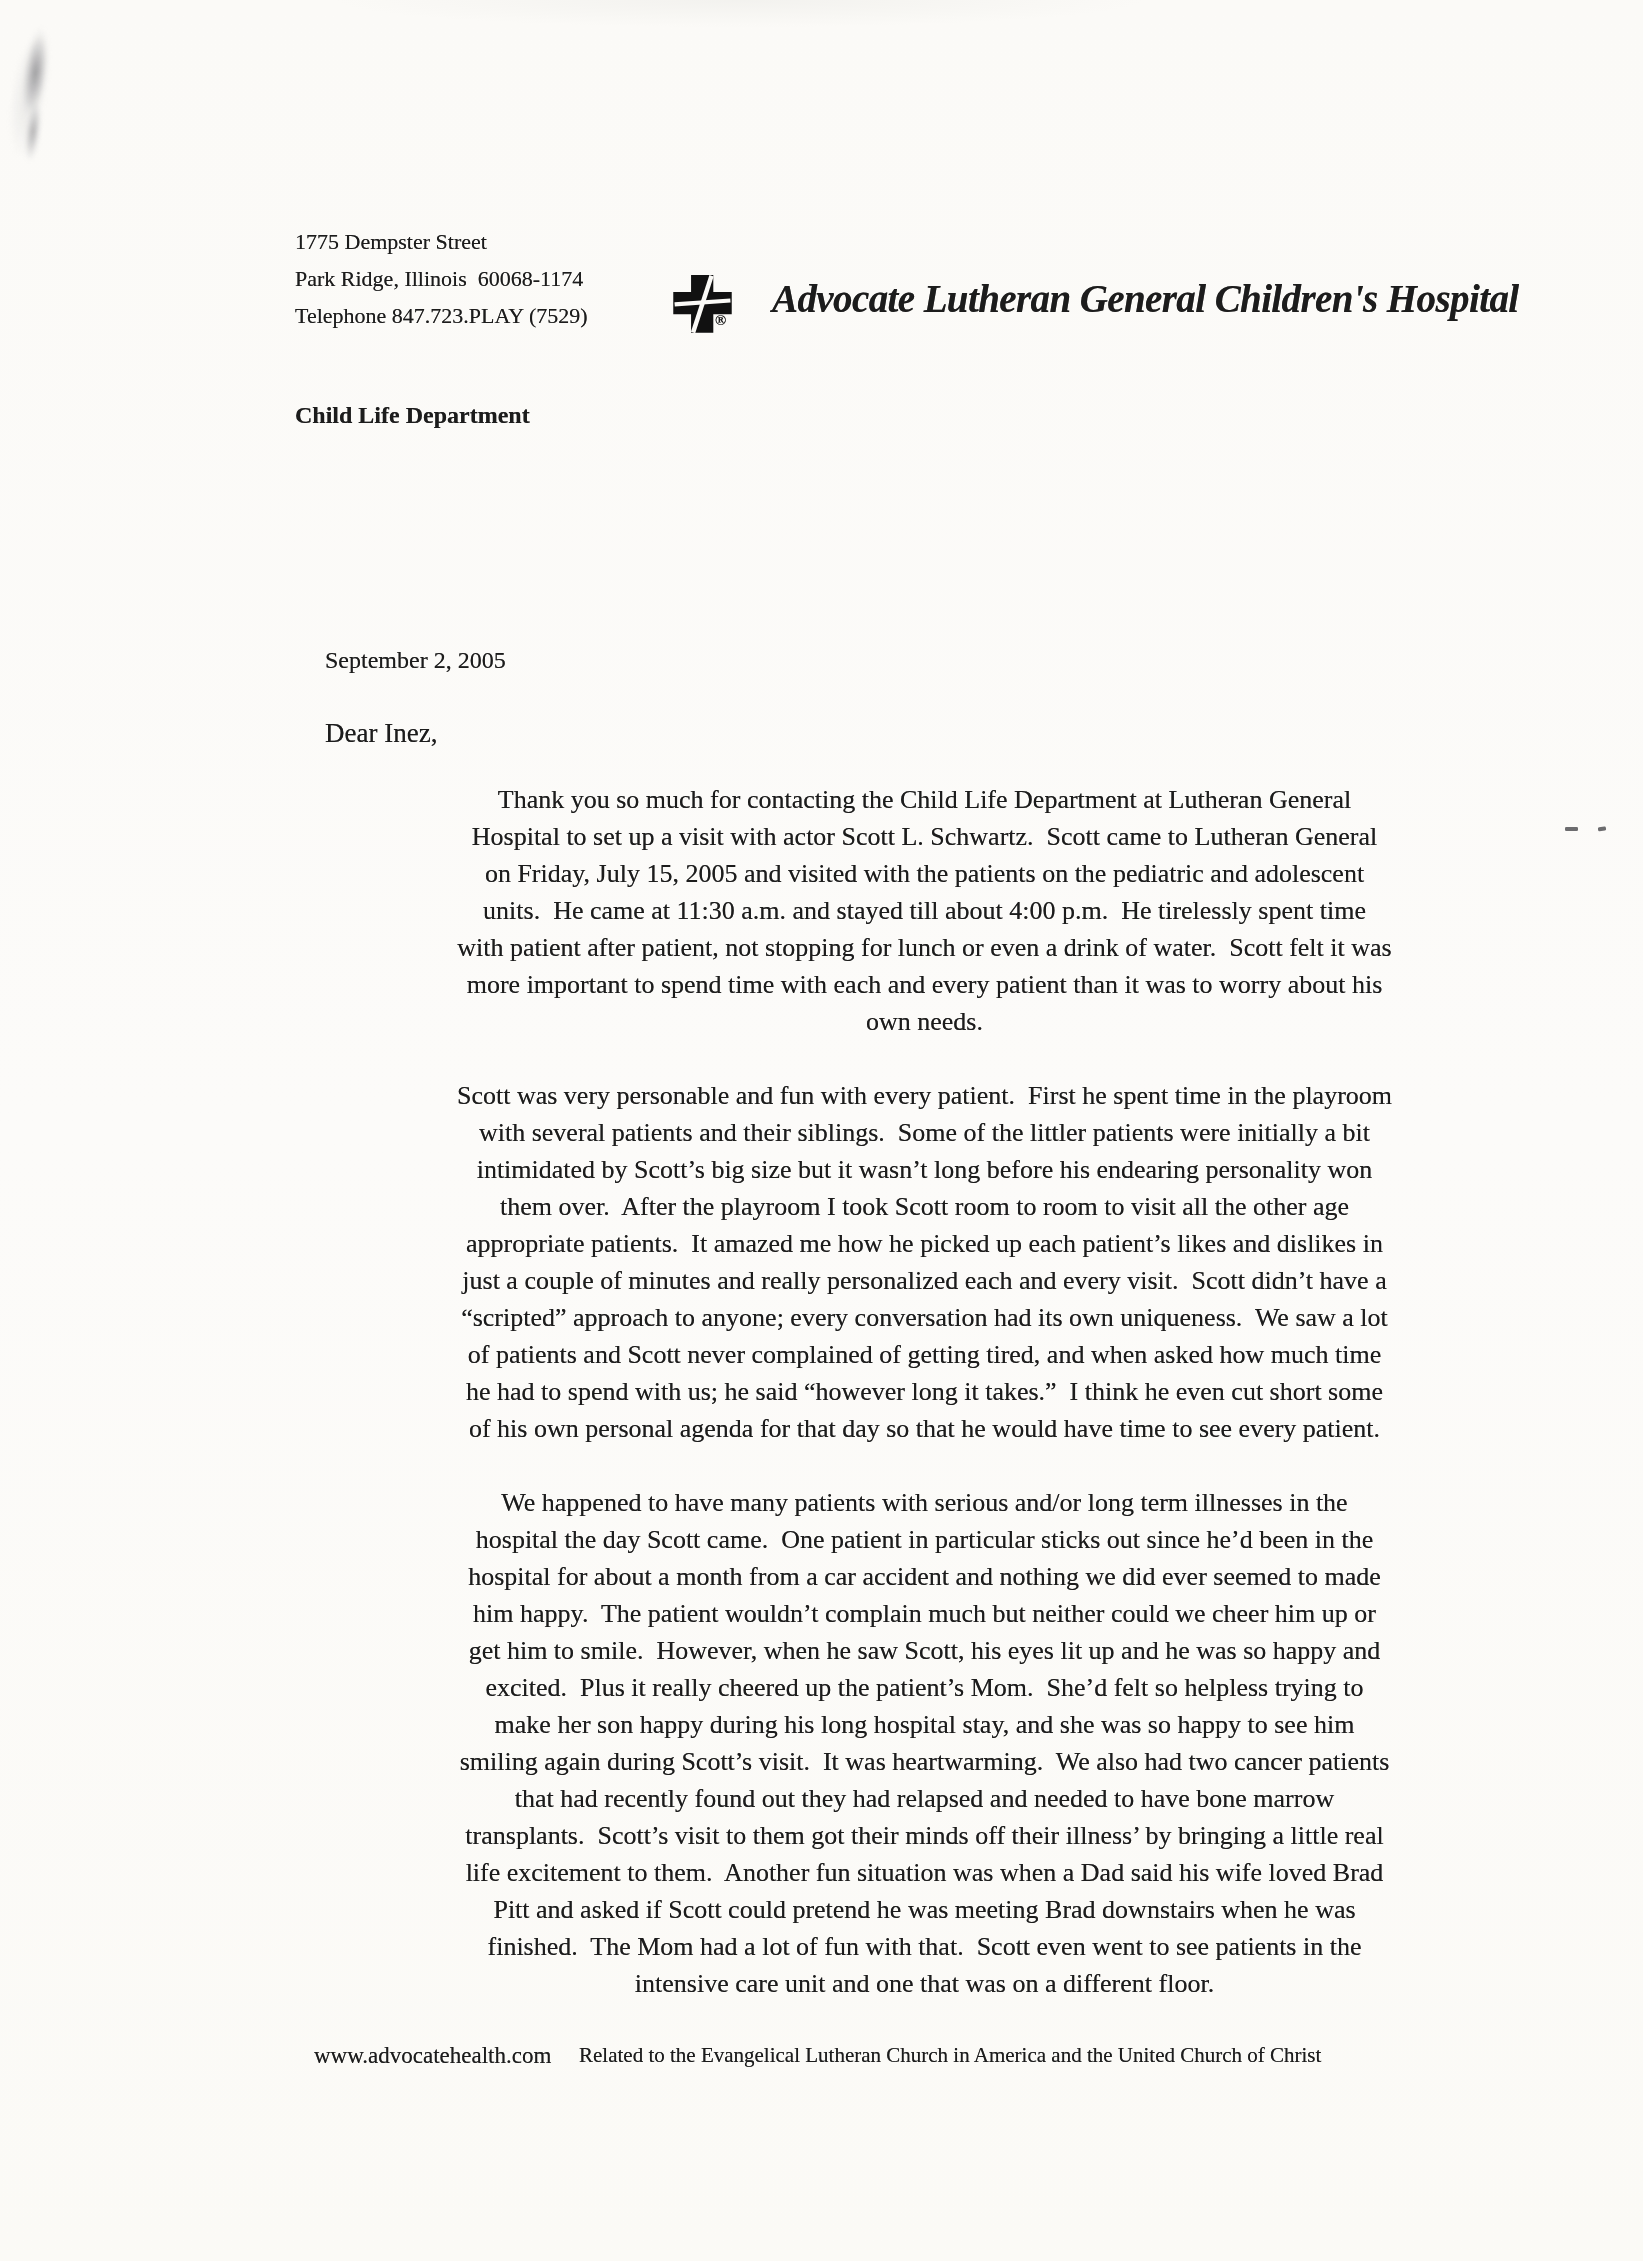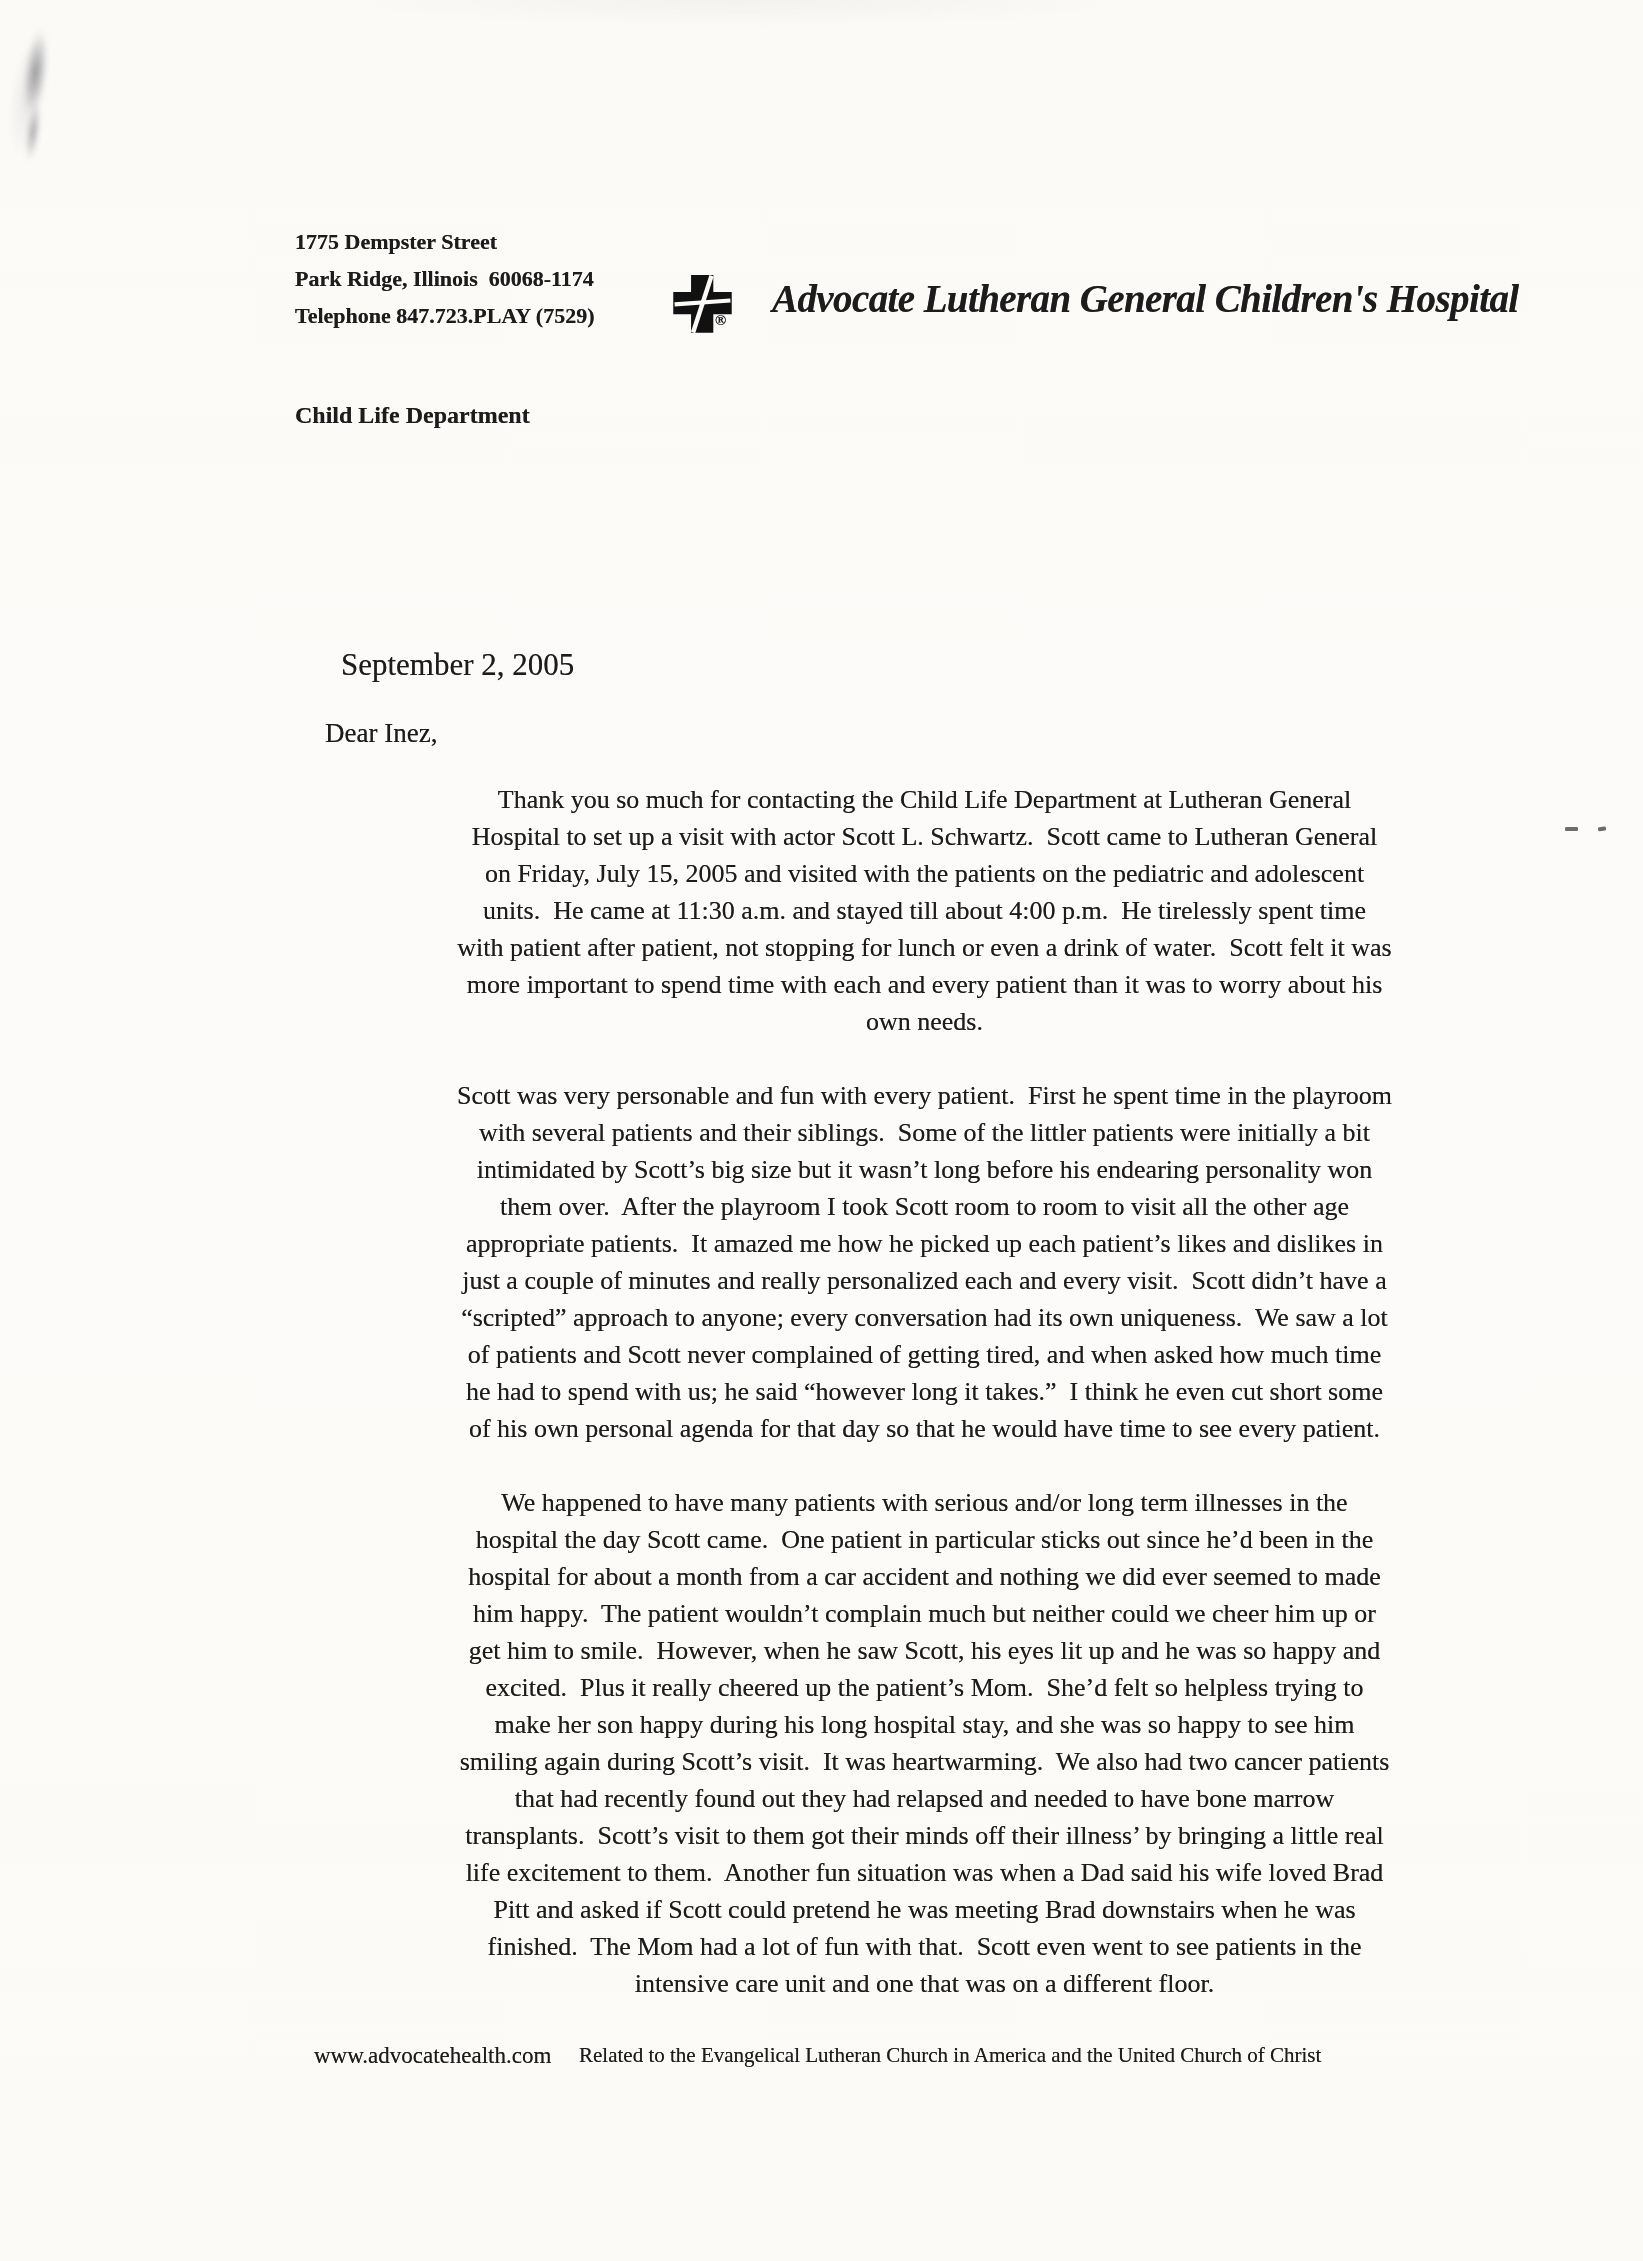--- a/index.html
+++ b/index.html
@@ -32,21 +32,21 @@
   .speck-a, .speck-b {
     position: absolute; height: 3.9px; background: #3c3c40; opacity: 0.75; border-radius: 1.3px;
   }
   .speck-a { left: 1565px; top: 827px; width: 13px; }
   .speck-b { left: 1598px; top: 827px; width: 7.7px; transform: rotate(-8deg); }
 
   
   .sender {
     position: absolute; left: 295px; top: 223px;
     font-size: 22px; line-height: 37px; white-space: pre-wrap;
-    font-weight: 700;
+    font-weight: 400;
   }
   .dept {
     position: absolute; left: 295px; top: 354px;
     font-size: 24px; font-weight: 700; margin-top: 48px;
   }
   .logo-cross {
     position: absolute; left: 672px; top: 273px; width: 61px; height: 61px;
   }
   .logo-reg {
     position: absolute; left: 715px; top: 312px;
@@ -58,22 +58,21 @@
     letter-spacing: -0.6px; white-space: nowrap;
   }
 
   
   .recipient {
     position: absolute; left: 325px; top: 510px;
     font-size: 26px; line-height: 37px; white-space: pre-wrap;
   }
   .date {
     position: absolute; left: 325px; top: 647px;
-    font-size: 31px;
-    margin-left: 16px;
+    font-size: 24px;
   }
   .salutation {
     position: absolute; left: 325px; top: 718px;
     font-size: 27px;
   }
   .body-text {
     position: absolute; left: 325px; top: 781px; width: 1199px;
     font-size: 26px; line-height: 37px;
   }
   .paragraph {

